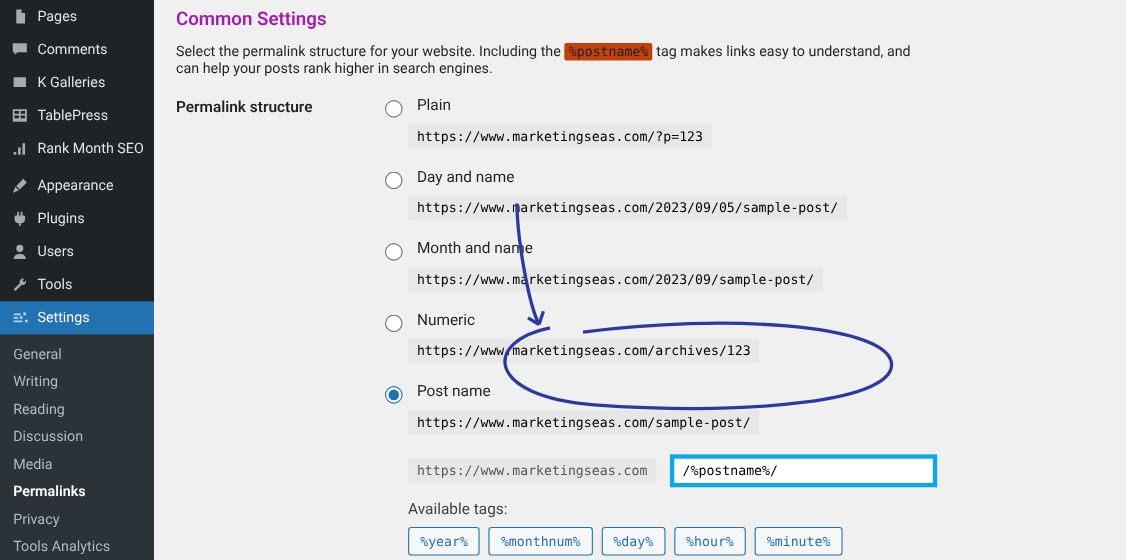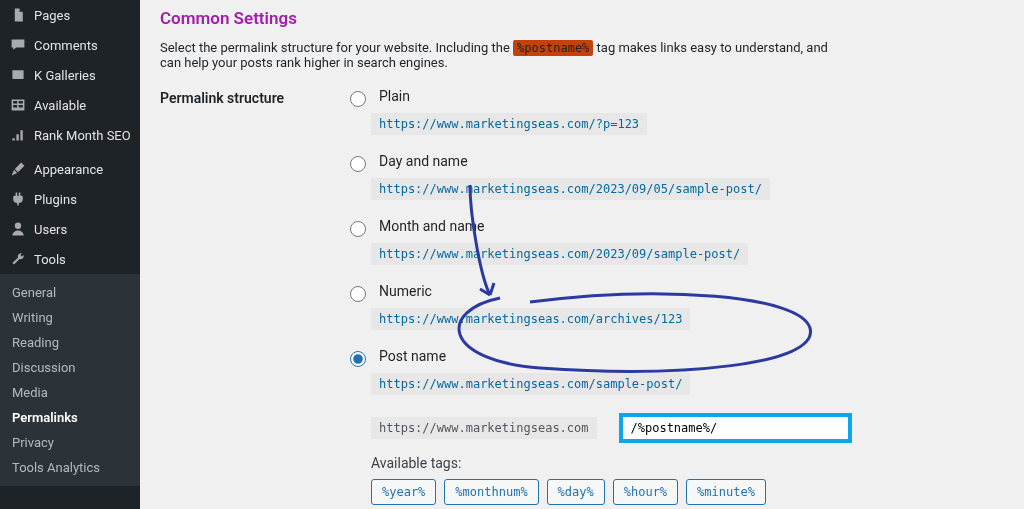--- a/index.html
+++ b/index.html
@@ -18,22 +18,22 @@
   h2.section-title { font-size:17px; font-weight:600; margin:4px 0 12px; color:#a21caf; }
   p.desc { color:#1d2327; margin:0 0 18px; }
   .tag-chip { background:#c2410c; padding:1px 4px; font-family:Consolas,monospace; font-size:12px; border-radius:2px; }
   .form-row { display:flex; align-items:flex-start; margin-top:6px; }
   .form-label { width:185px; font-weight:600; color:#1d2327; font-size:14px; padding-top:2px;}
   .options { flex:1; }
   .option { margin-bottom:18px; position:relative; }
   .opt-top { display:flex; gap:10px; }
   input[type=radio] { width:16px; height:16px; accent-color:#2271b1; cursor:pointer; }
   .opt-label { color:#1d2327; font-size:14px; }
-  .code-block { display:inline-block; background:#e7e7e7; color:#0369a1; font-family:Consolas,monospace; font-size:12px; padding:4px 8px; margin-top:6px; margin-left:26px; }
-  .custom-row { display:flex; gap:22px; margin-top:6px; margin-left:26px; align-items:center; }
+  .code-block { display:inline-block; background:#e7e7e7; color:#000000; font-family:Consolas,monospace; font-size:12px; padding:4px 8px; margin-top:6px; margin-left:26px; }
+  .custom-row { display:flex; gap:12px; margin-top:6px; margin-left:26px; align-items:center; }
   .custom-row .code-inline { background:#e7e7e7; color:#50575e; font-family:Consolas,monospace; font-size:12px; padding:4px 8px;}
   input[type=text].custom-input { flex:1; max-width:290px; padding:4px 8px; border:4px solid #0ea5e9; background:#fff; font-family:Consolas,monospace; font-size:12px; }
   .avail { margin:12px 0 8px 26px; color:#3c434a; font-size:14px;}
   .tags-wrap { display:flex; flex-wrap:wrap; gap:8px; margin-left:26px; }
   .tag-btn { background:#f6f7f7; border:1px solid #2271b1; color:#2271b1; padding:5px 10px; font-size:12px; font-family:Consolas,monospace; cursor:pointer; border-radius:3px; }
   .anno { position:absolute; left:290px; top:180px; pointer-events:none; width:400px; height:210px; }
 </style>
 </head>
 <body>
 
@@ -63,21 +63,21 @@
           </svg>
         </span>
       <span>K Galleries</span>
     </div>
     <div class="sb-item">
       <span class="ic">
           <svg width="16" height="16" viewBox="0 0 20 20" fill="currentColor">
             <path d="M2 3h16v14H2zm2 2v3h5V5zm7 0v3h5V5zM4 10v3h5v-3zm7 0v3h5v-3z"></path>
           </svg>
         </span>
-      <span>Available</span>
+      <span>TablePress</span>
     </div>
     <div class="sb-item">
       <span class="ic">
           <svg width="16" height="16" viewBox="0 0 20 20" fill="currentColor">
             <path d="M3 14h3v3H3zm5-5h3v8H8zm5-5h3v13h-3z"></path>
           </svg>
         </span>
       <span>Rank Month SEO</span>
     </div>
     <div class="sb-divider"></div>
@@ -106,20 +106,28 @@
         </span>
       <span>Users</span>
     </div>
     <div class="sb-item">
       <span class="ic">
           <svg width="16" height="16" viewBox="0 0 20 20" fill="currentColor">
             <path d="M17 5a4 4 0 01-5 5l-7 7-2-2 7-7a4 4 0 015-5l-2 2 2 2z"></path>
           </svg>
         </span>
       <span>Tools</span>
+    </div>
+    <div class="sb-item current">
+      <span class="ic">
+          <svg width="16" height="16" viewBox="0 0 20 20" fill="currentColor">
+            <path d="M3 5h8v2H3zm0 4h5v2H3zm0 4h10v2H3zM14 4h3v3h-3zm-4 4h3v3h-3zm6 4h3v3h-3z"></path>
+          </svg>
+        </span>
+      <span>Settings</span>
     </div>
     <div class="sub">
       <div class="sub-item">General</div>
       <div class="sub-item">Writing</div>
       <div class="sub-item">Reading</div>
       <div class="sub-item">Discussion</div>
       <div class="sub-item">Media</div>
       <div class="sub-item active">Permalinks</div>
       <div class="sub-item">Privacy</div>
       <div class="sub-item">Tools Analytics</div>

